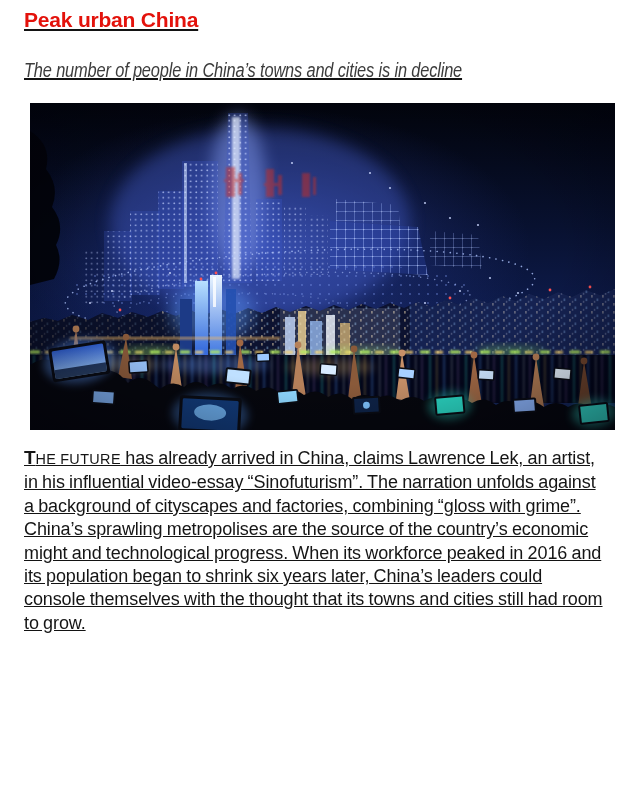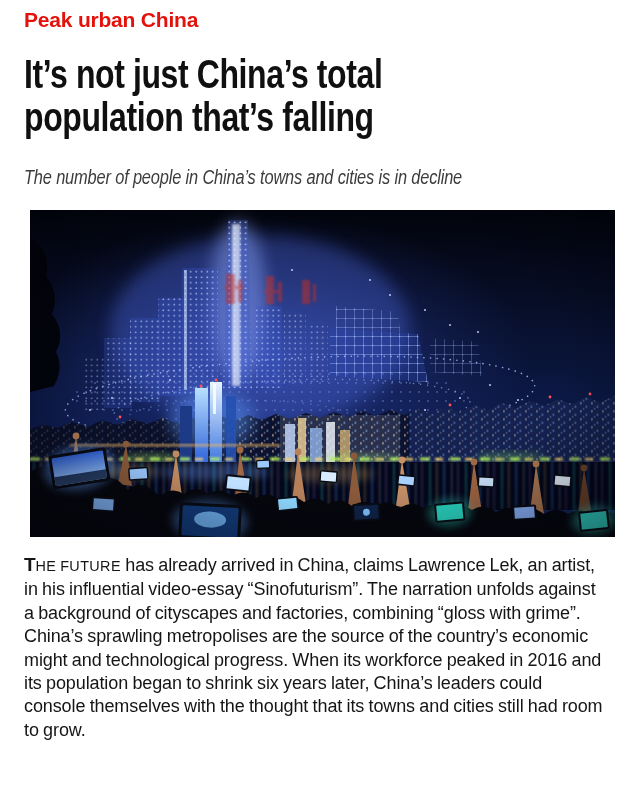--- a/index.html
+++ b/index.html
@@ -1,17 +1,17 @@
 <!DOCTYPE html>
 <html><head>
 <meta charset="utf-8">
 <style>
   html,body{margin:0;padding:0;background:#ffffff;}
   .page{position:relative;width:644px;height:796px;overflow:hidden;background:#ffffff;
-        font-family:"Liberation Sans","DejaVu Sans",sans-serif;color:#131313;}
+        font-family:"Liberation Sans","DejaVu Sans",sans-serif;color:#131313;text-decoration:underline;}
   .content{padding:0 24px;}
   .kicker{display:block;margin-top:8px;font-size:21px;font-weight:700;letter-spacing:-.2px;
           color:#e3120b;text-decoration:none;}
   .headline{margin:21px 0 0;font-size:40px;line-height:43px;font-weight:700;
             letter-spacing:-.5px;color:#101010;}
   .headline .hl{display:block;transform:scaleX(.80);transform-origin:0 50%;white-space:nowrap;}
   .subtitle{margin:27px 0 0;font-size:20px;font-style:italic;font-weight:400;color:#3c3c3c;
             transform:scaleX(.82);transform-origin:0 50%;white-space:nowrap;letter-spacing:-.2px;}
   .dateline{margin:13px 0 0;font-size:17.5px;color:#7b7b7b;letter-spacing:-.2px;}
   .photo{margin:21px 0 0 6px;width:585px;height:327px;padding:0;line-height:0;}
@@ -22,24 +22,20 @@
   .smallcaps{font-size:.80em;letter-spacing:.4px;text-align:right;}
 </style>
 </head>
 <body>
 
 <div class="page">
   <div class="content">
 
     <a class="kicker">Peak urban China</a>
 
-    <h1 class="headline">
-      <span class="hl">It’s not just China’s total</span>
-      <span class="hl">population that’s falling</span>
-    </h1>
 
     <p class="subtitle">The number of people in China’s towns and cities is in decline</p>
 
 
     <figure class="photo">
       <svg viewBox="0 0 585 327" xmlns="http://www.w3.org/2000/svg">
         <defs>
           <linearGradient id="skyG" x1="0" y1="0" x2="0" y2="1">
             <stop offset="0" stop-color="#02040c"></stop>
             <stop offset=".38" stop-color="#081130"></stop>

